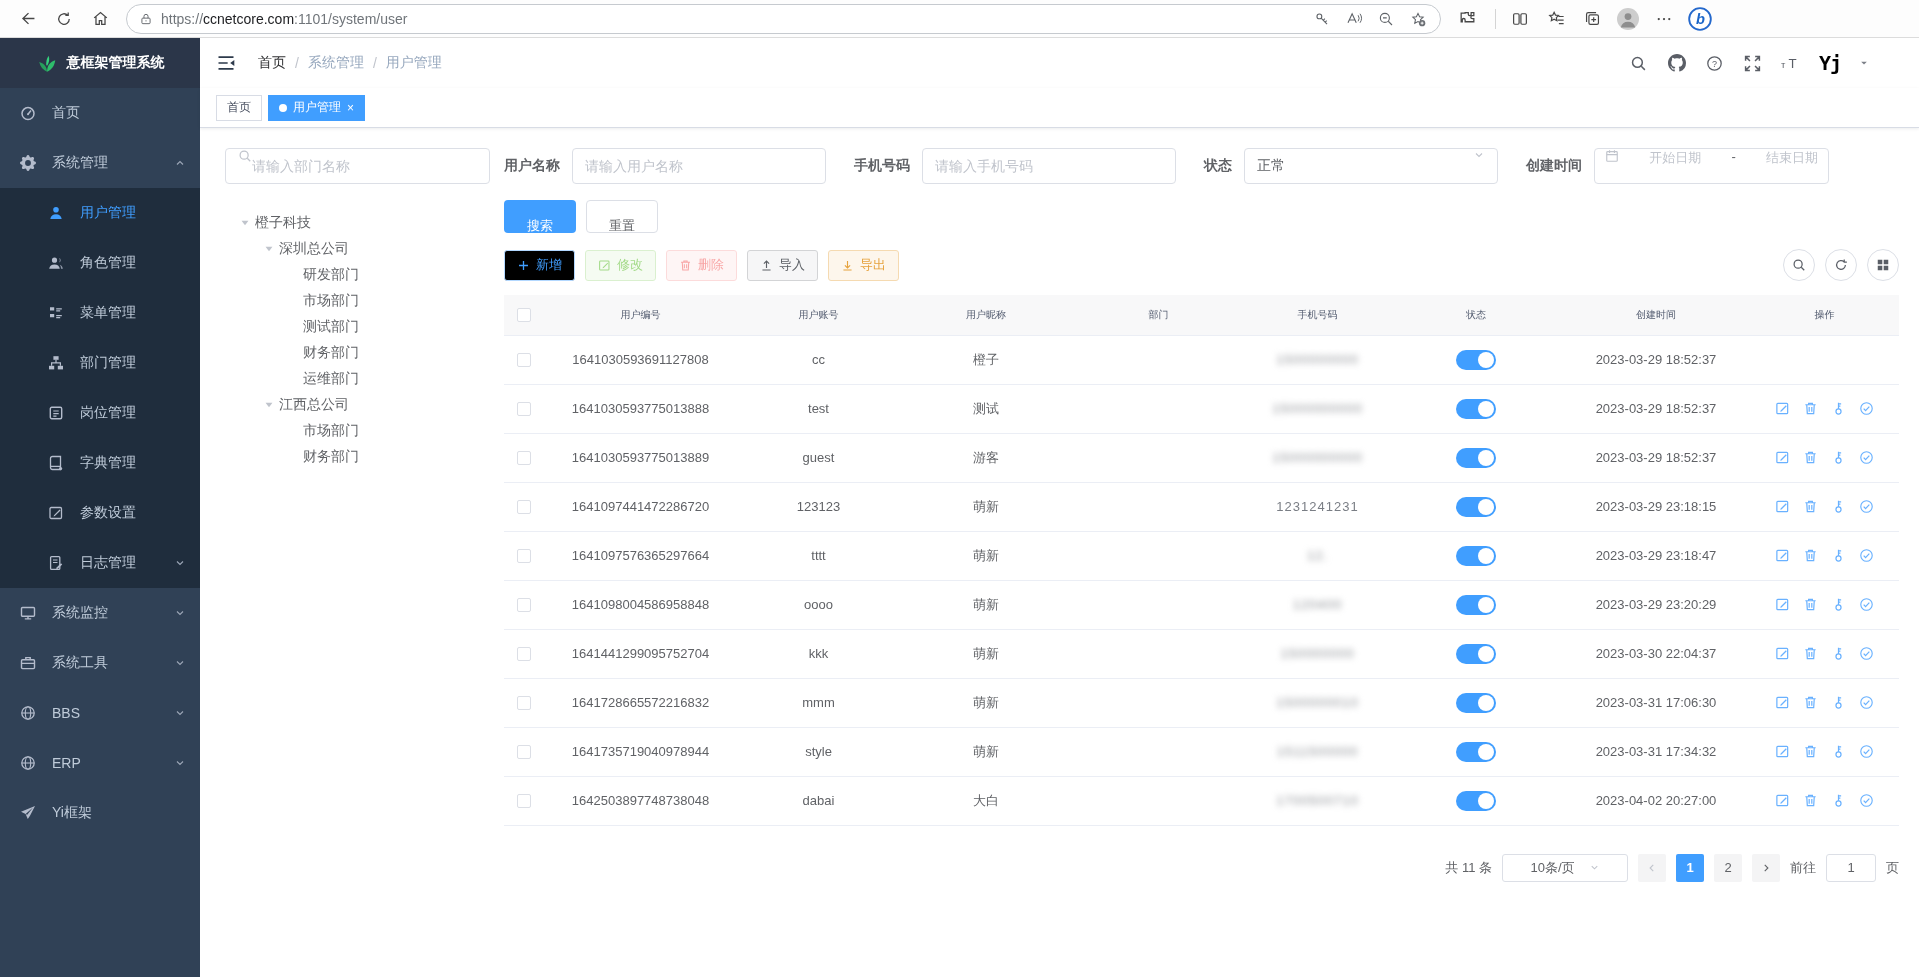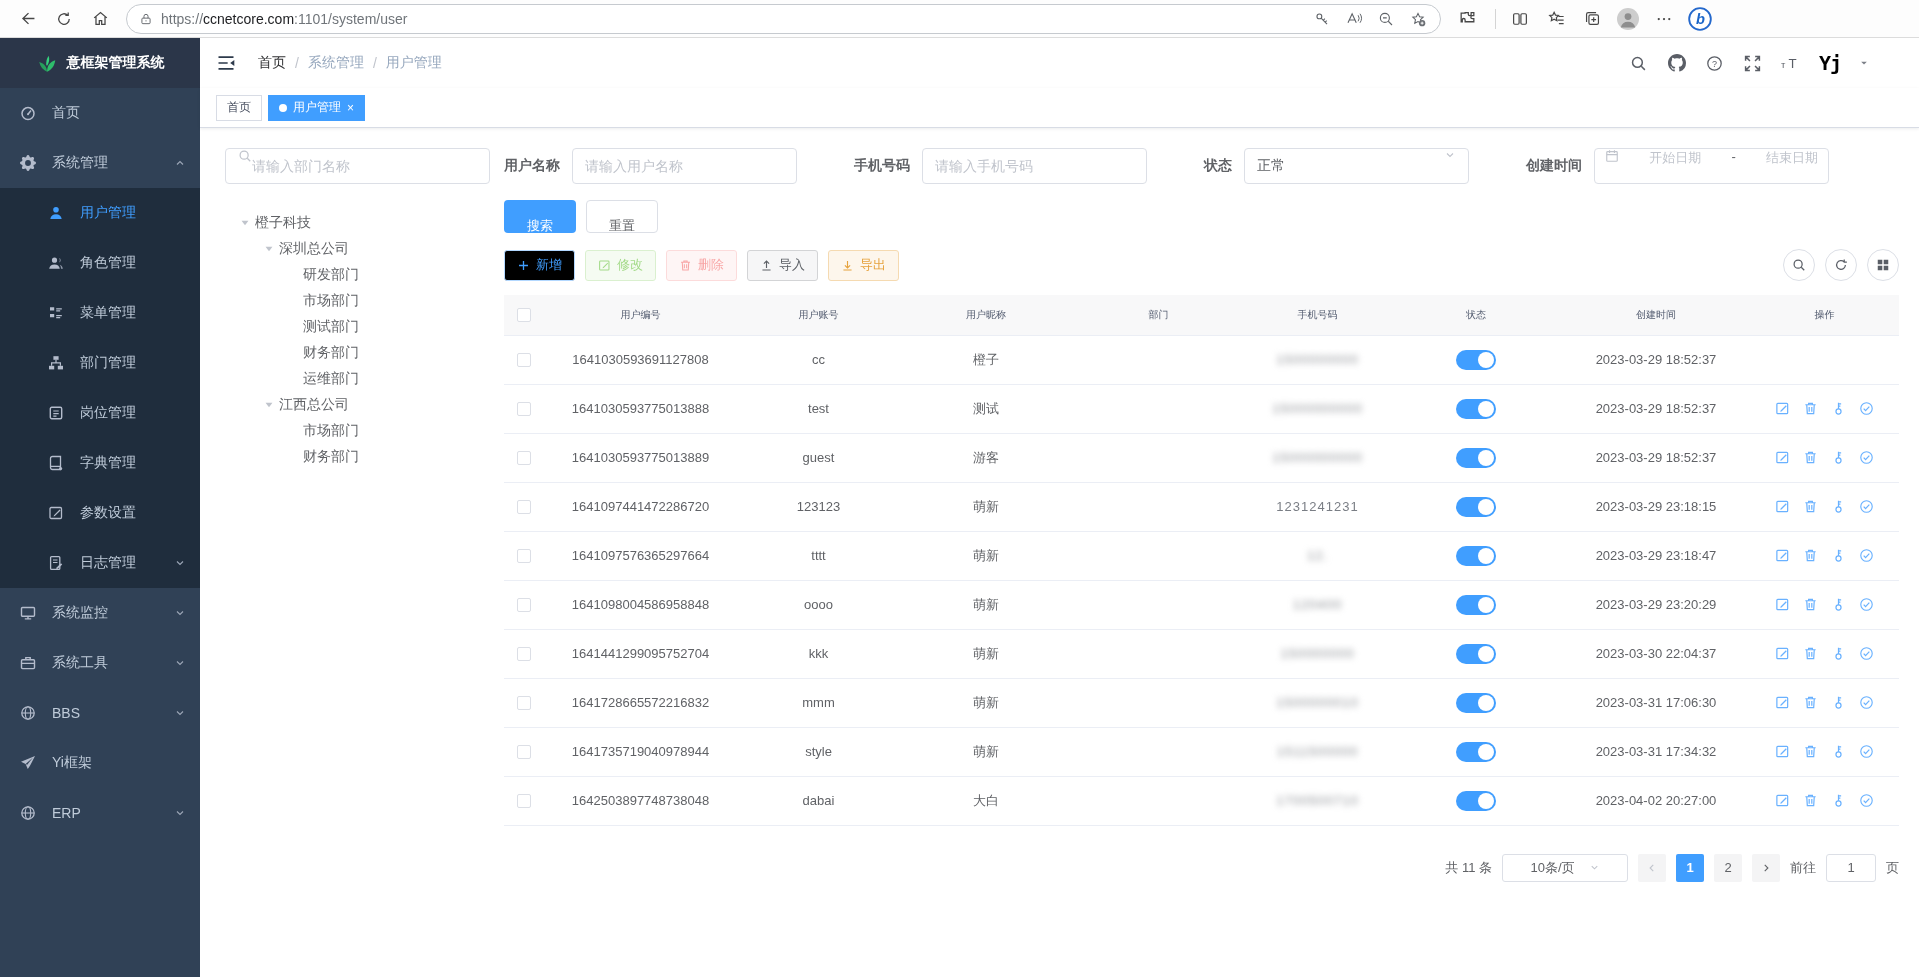--- a/index.html
+++ b/index.html
@@ -73,21 +73,21 @@
 
   .tree { margin-top:26px; color:#606266; }
   .tree-node { height:26px; display:flex; align-items:center; cursor:pointer; }
   .tree-caret { width:20px; color:#c0c4cc; display:flex; justify-content:center; flex-shrink:0; }
   .tree-caret svg { width:10px; height:10px; }
 
   .right-panel { flex:1; min-width:0; display:flex; flex-direction:column; }
   .filter-row { display:flex; align-items:center; justify-content:space-between; padding-right:70px; }
   .fgroup { display:flex; align-items:center; }
   .flabel { font-weight:bold; color:#606266; margin-right:12px; white-space:nowrap; }
-  .w225 { width:225px; }
+  .w225 { width:254px; }
   .sel-chev { color:#c0c4cc; }
   .sel-chev svg { width:12px; height:12px; }
   .date-range { width:235px; justify-content:space-between; padding:0 10px; }
   .date-ph { color:#c0c4cc; font-size:13px; }
   .date-sep { color:#606266; font-size:13px; }
 
   .btn-row { margin-top:16px; display:flex; gap:10px; }
   .btn { height:33px; padding:0 22px; border-radius:4px; display:inline-flex; align-items:center;
     gap:16px; font-size:13px; cursor:pointer; border:1px solid transparent;flex-direction:column; }
   .btn svg { width:13px; height:13px; }
@@ -403,39 +403,39 @@
           <span class="mi-label">BBS</span>
           <span class="mi-chev">
             <svg viewBox="0 0 16 16">
               <path d="M4 6l4 4 4-4" fill="none" stroke="currentColor" stroke-width="1.6"></path>
             </svg>
           </span>
         </div>
         <div class="menu-item">
           <span class="mi-icon">
             <svg viewBox="0 0 16 16">
-              <path fill="currentColor" d="M15 1 1 6.8l4.6 2.1L7.8 14l2.3-3.4L15 1zM5.9 8.7 13 2.6 7 9.9z"></path>
-            </svg>
-          </span>
-          <span class="mi-label">Yi框架</span>
-        </div>
-        <div class="menu-item">
-          <span class="mi-icon">
-            <svg viewBox="0 0 16 16">
               <circle cx="8" cy="8" r="6.2" fill="none" stroke="currentColor" stroke-width="1.3"></circle>
               <ellipse cx="8" cy="8" rx="2.7" ry="6.2" fill="none" stroke="currentColor" stroke-width="1.1"></ellipse>
               <path d="M1.8 8h12.4" fill="none" stroke="currentColor" stroke-width="1.1"></path>
             </svg>
           </span>
           <span class="mi-label">ERP</span>
           <span class="mi-chev">
             <svg viewBox="0 0 16 16">
               <path d="M4 6l4 4 4-4" fill="none" stroke="currentColor" stroke-width="1.6"></path>
             </svg>
           </span>
+        </div>
+        <div class="menu-item">
+          <span class="mi-icon">
+            <svg viewBox="0 0 16 16">
+              <path fill="currentColor" d="M15 1 1 6.8l4.6 2.1L7.8 14l2.3-3.4L15 1zM5.9 8.7 13 2.6 7 9.9z"></path>
+            </svg>
+          </span>
+          <span class="mi-label">Yi框架</span>
         </div>
       </nav>
   </aside>
 
   <div class="main">
 
     <div class="navbar">
       <span class="hamburger">
         <svg width="20" height="20" viewBox="0 0 24 24" fill="none" stroke="currentColor" stroke-width="2">
             <path d="M3 5h18M3 12h11M3 19h18"></path>

